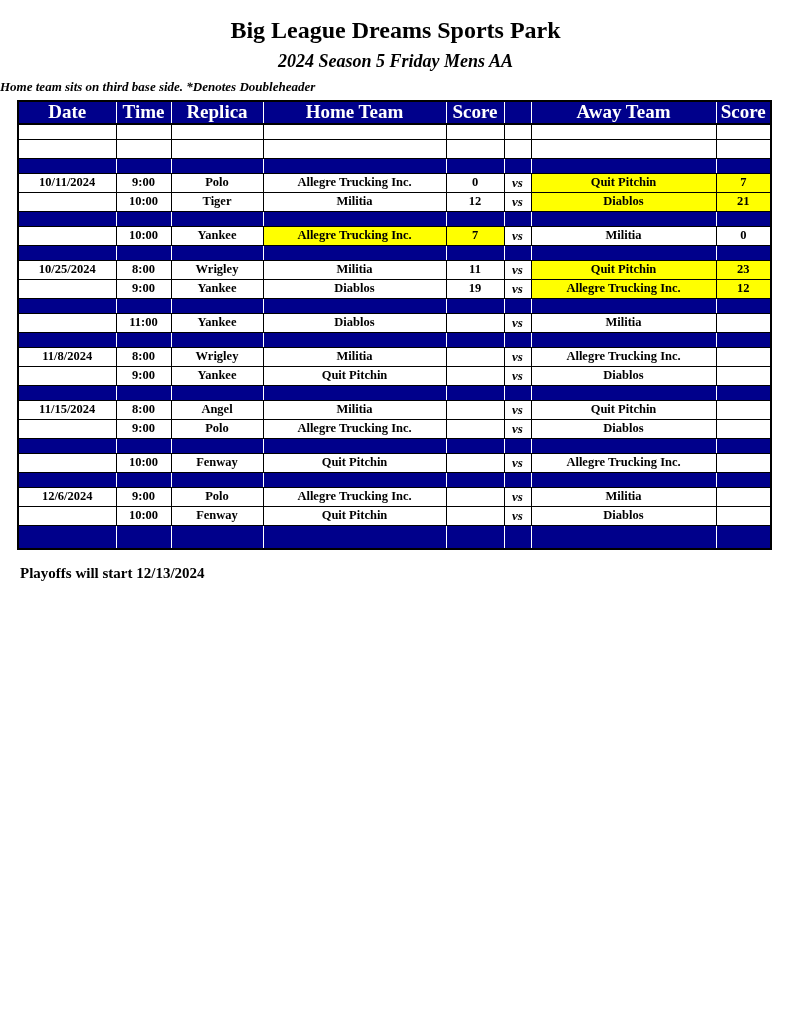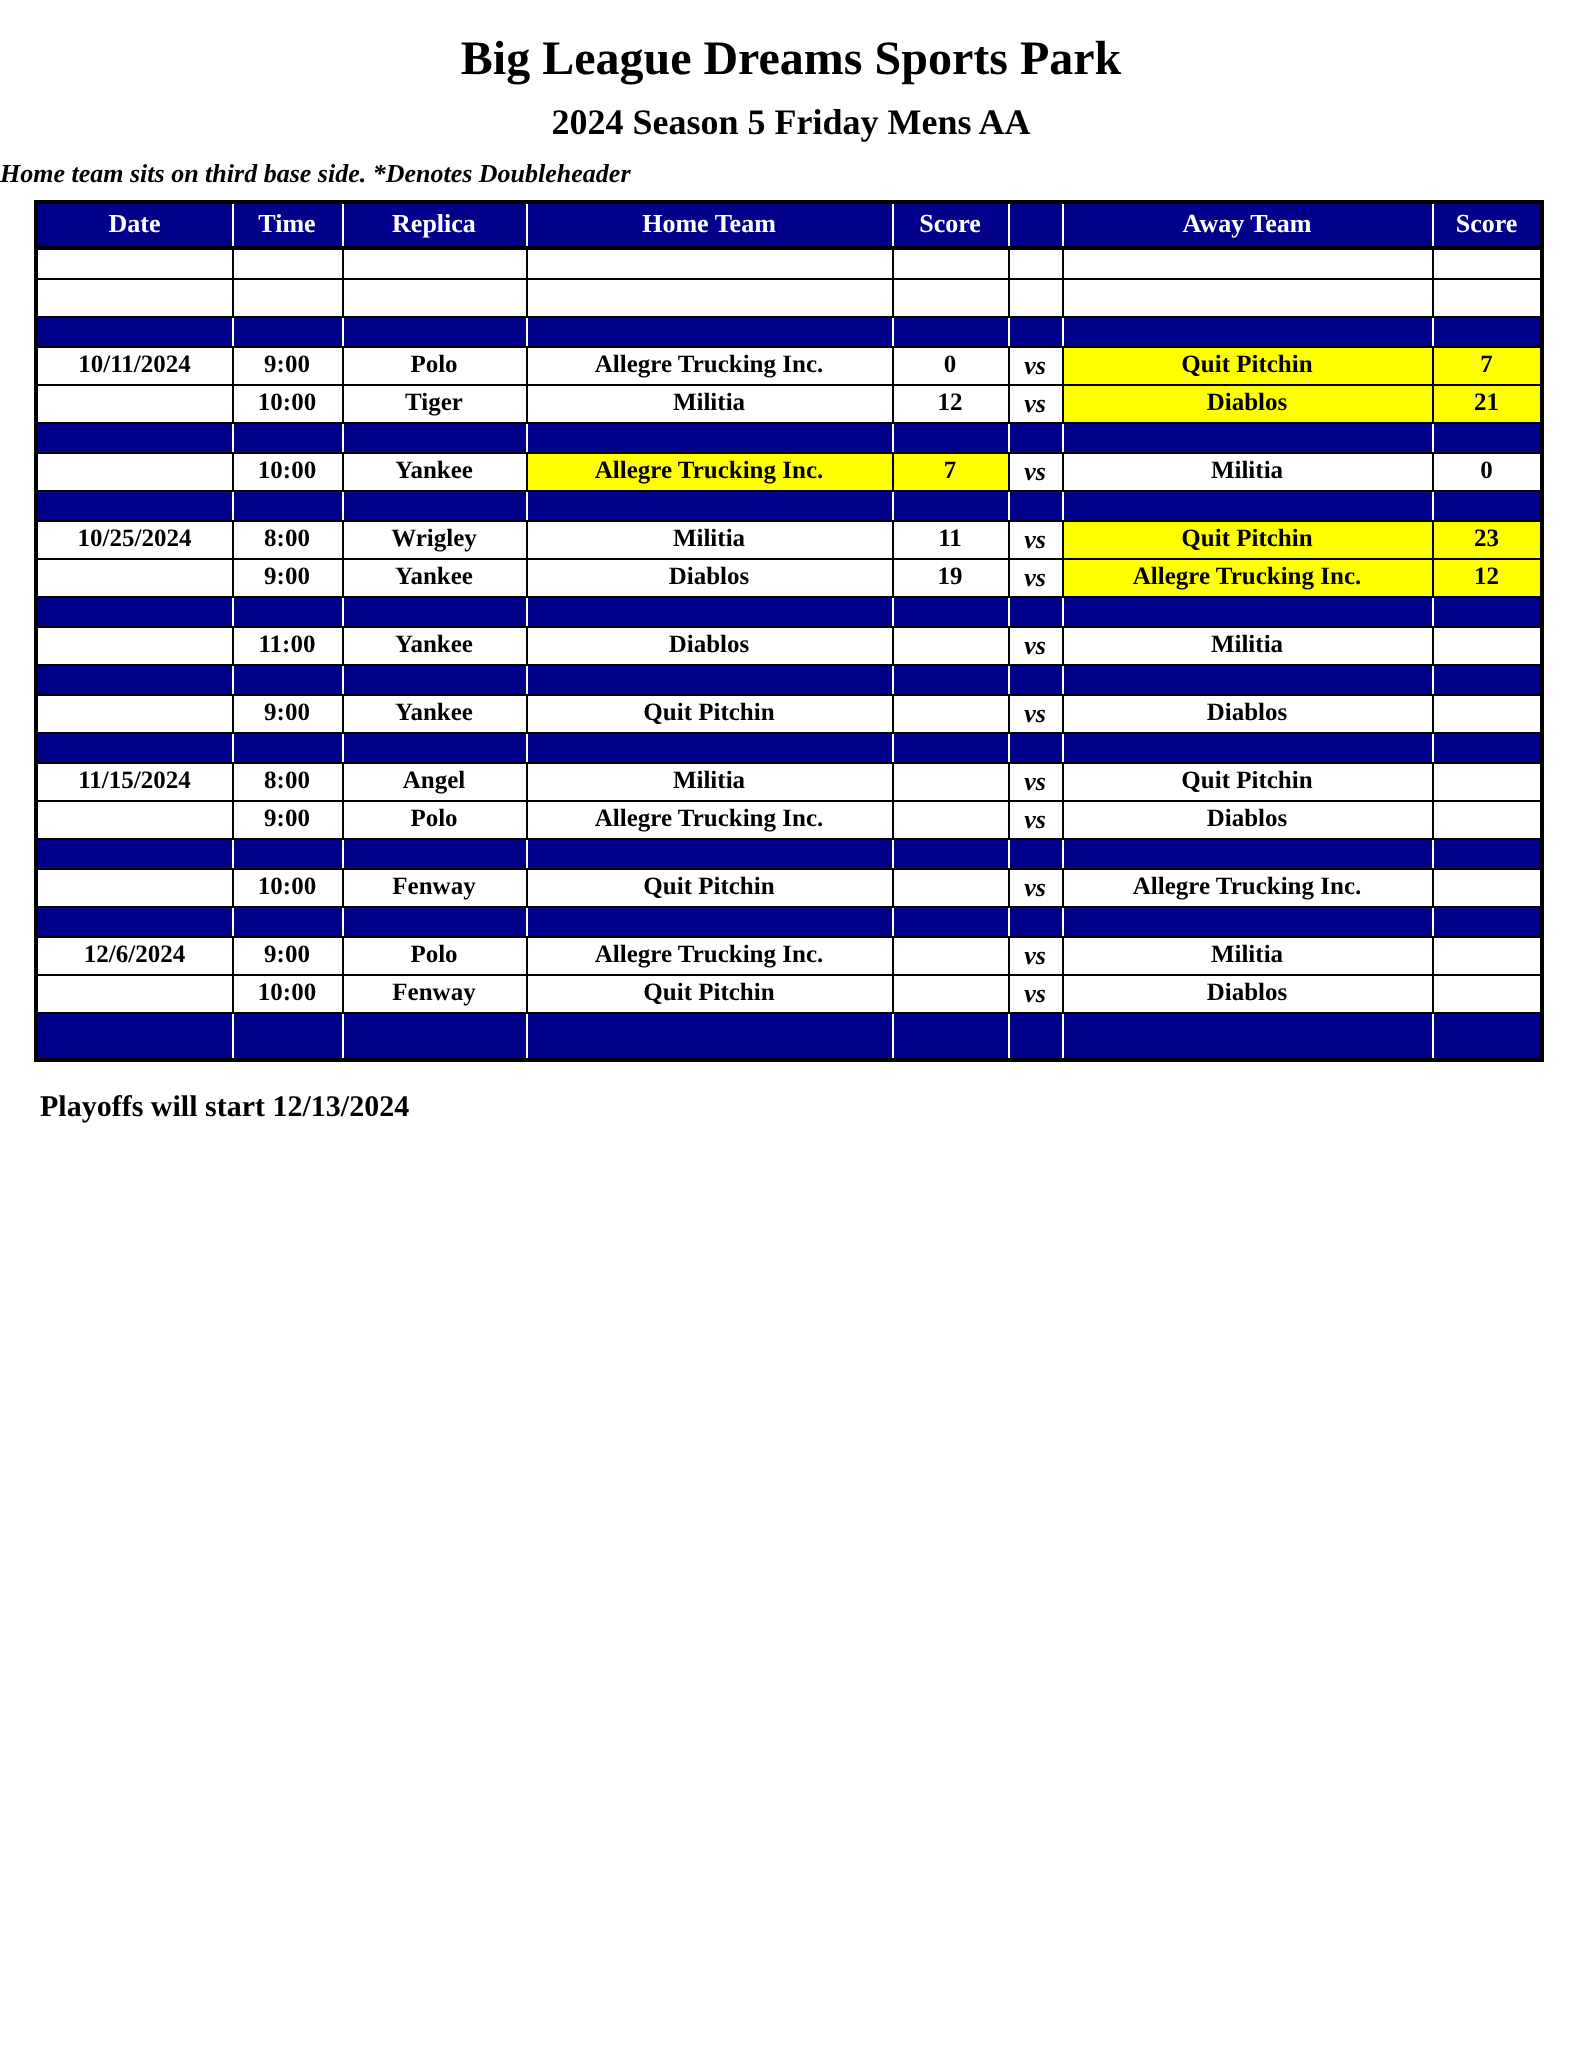--- a/index.html
+++ b/index.html
@@ -21,20 +21,21 @@
     font-weight: bold;
     line-height: 1.2;
     margin: 0 0 6px 0;
   }
   .page-subtitle {
     text-align: center;
     font-size: 18px;
     font-weight: bold;
     line-height: 1.2;
     margin: 0 0 7px 0;
+    font-style: italic;
   }
   .note {
     font-size: 13px;
     font-weight: bold;
     font-style: italic;
     line-height: 1.2;
     margin: 0 0 5px 0;
   }
   table.schedule {
     border-collapse: collapse;
@@ -50,21 +51,21 @@
     vertical-align: middle;
     font-size: 12.5px;
     line-height: 1.1;
     white-space: nowrap;
     overflow: hidden;
     border: 1px solid #000;
   }
   .schedule th {
     background: var(--navy, #00008B);
     color: var(--header-text, #FFFFFF);
-    font-size: 13px;
+    font-size: 19px;
     border-left: 1px solid #fff;
     border-right: 1px solid #fff;
     border-bottom: 2px solid #000;
     height: 21px;
   }
   tr.empty-row-1 td { height: 14px; }
   tr.empty-row-2 td { height: 18px; }
   tr.game-row td { height: 18px; }
   tr.spacer-row td {
     height: 14px;
@@ -244,20 +245,30 @@
           <td></td>
           <td></td>
           <td></td>
           <td></td>
           <td></td>
           <td></td>
           <td></td>
           <td></td>
         </tr>
         <tr class="game-row">
+          <td>11/8/2024</td>
+          <td>8:00</td>
+          <td>Wrigley</td>
+          <td>Militia</td>
+          <td></td>
+          <td class="vs">vs</td>
+          <td>Allegre Trucking Inc.</td>
+          <td></td>
+        </tr>
+        <tr class="game-row">
           <td></td>
           <td>9:00</td>
           <td>Yankee</td>
           <td>Quit Pitchin</td>
           <td></td>
           <td class="vs">vs</td>
           <td>Diablos</td>
           <td></td>
         </tr>
         <tr class="spacer-row">

